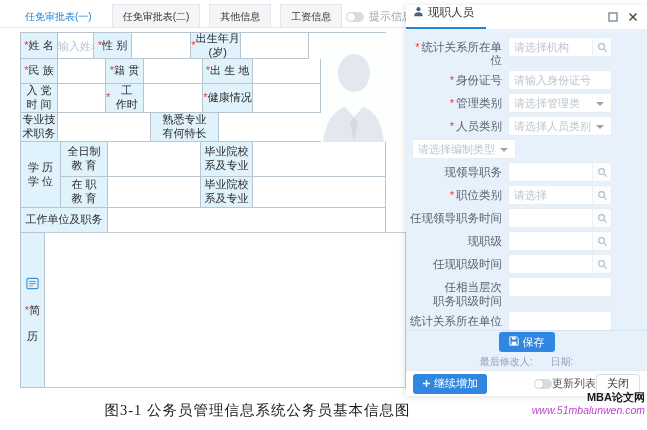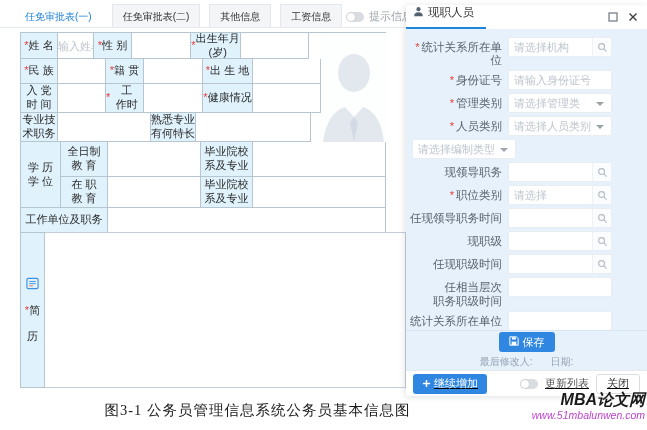--- a/index.html
+++ b/index.html
@@ -59,32 +59,32 @@
   .p-input{margin-left:6px;width:104px;height:20px;background:#fff;border:1px solid #e8edf2;border-radius:2px;
            display:flex;align-items:center;cursor:text;}
   .p-input input{flex:1;min-width:0;border:none;outline:none;font-size:11px;padding:0 5px;background:transparent;color:#333;}
   .in-icon{width:19px;height:100%;border-left:1px solid #eef2f6;display:flex;align-items:center;justify-content:center;flex:none;background:#fbfcfd;cursor:pointer;}
   .caret{width:0;height:0;border:4px solid transparent;border-top-color:#9aa4ad;margin:5px 7px 0 0;flex:none;cursor:pointer;}
 
   .p-save{flex:none;height:40px;border-top:1px solid #d8e5f2;display:flex;flex-direction:column;align-items:center;justify-content:center;gap:3px;}
   .save-btn{display:flex;align-items:center;gap:4px;background:var(--button_blue);color:#fff;border:none;border-radius:3px;
             height:20px;padding:0 10px;font-size:11px;cursor:pointer;}
   .meta{display:flex;gap:18px;font-size:10px;color:#93a2b3;}
-  .p-footer{flex:none;height:26px;background:#fff;border-top:1px solid #e6eaee;display:flex;align-items:center;padding:0 7px;gap:7px;text-decoration:underline;}
+  .p-footer{flex:none;height:26px;background:#fff;border-top:1px solid #e6eaee;display:flex;align-items:center;padding:0 7px;gap:0;}
   .add-btn{display:flex;align-items:center;gap:3px;background:var(--button_blue);color:#fff;border:none;border-radius:3px;
            height:20px;padding:0 9px;font-size:11px;cursor:pointer;}
   .spacer{flex:1;}
   .ft-label{font-size:11px;color:#555;}
   .close-btn{background:#fff;border:1px solid #d9dee3;border-radius:3px;height:20px;padding:0 10px;font-size:11px;color:#333;cursor:pointer;}
 
   
   .caption{position:absolute;left:0;top:401px;width:515px;text-align:center;
            font-family:"Liberation Serif","DejaVu Serif",serif;font-size:14.5px;color:#1a1a1a;letter-spacing:1px;}
   .watermark{position:absolute;right:2px;top:392px;text-align:right;}
-  .wm-title{font-size:16px;font-weight:800;font-style:italic;color:#1a1a1a;line-height:1.05;}
+  .wm-title{font-size:11px;font-weight:800;color:#1a1a1a;line-height:1.05;}
   .wm-url{font-size:10.5px;font-style:italic;color:var(--watermark_url);}
 </style>
 </head>
 <body>
 
 <div class="screen">
 
   <div class="tabbar">
     <div class="tab active">任免审批表(一)</div>
     <div class="tab">任免审批表(二)</div>
@@ -126,21 +126,21 @@
 作时间</span></div>
       <div class="fc val" style="width:59px"></div>
       <div class="fc lbl" style="width:50px"><span class="req">*</span><span>健康情况</span></div>
       <div class="fc val" style="width:68px"></div>
     </div>
 
     <div class="frow" style="height:29px">
       <div class="fc lbl" style="width:37px"><span>专业技
 术职务</span></div>
       <div class="fc val" style="width:93px"></div>
-      <div class="fc lbl" style="width:45px"><span>熟悉专业
+      <div class="fc lbl" style="width:68px"><span>熟悉专业
 有何特长</span></div>
       <div class="fc val" style="width:115px"></div>
     </div>
 
     <div class="frow" style="height:66px">
       <div class="fc lbl" style="width:40px;height:66px"><span>学 历
 学 位</span></div>
       <div class="fcol" style="width:325px">
         <div class="frow" style="height:35px">
           <div class="fc lbl" style="width:47px;height:35px"><span>全日制

